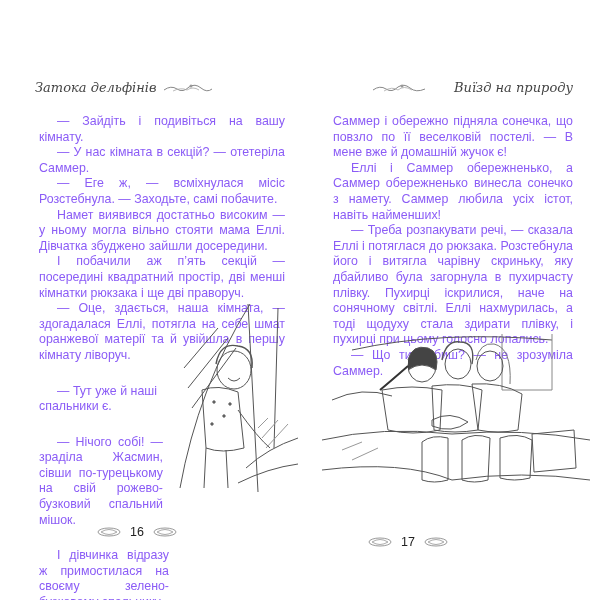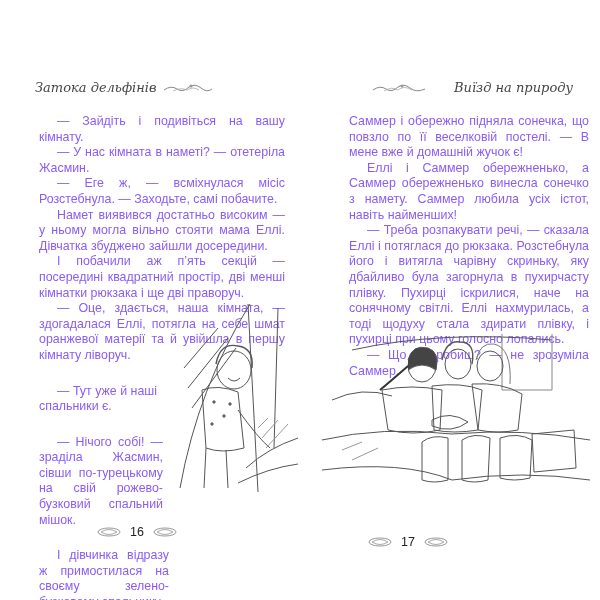--- a/index.html
+++ b/index.html
@@ -17,21 +17,21 @@
     }
     .page.left .running-head { left: 35px; }
     .page.right .running-head { right: 27px; gap: 28px; }
     .ornament svg { display: block; }
 
     .text-block {
       position: absolute; font-size: 12.4px; line-height: 15.6px; text-align: justify;
       color: #8b5cf6;
     }
     .page.left .text-block { left: 39px; top: 114px; width: 246px; }
-    .page.right .text-block { left: 33px; top: 114px; width: 240px; margin-left: 16px; }
+    .page.right .text-block { left: 33px; top: 114px; width: 240px; }
     .para { margin: 0; text-indent: 18px; }
     .para.no-indent { text-indent: 0; }
     .narrow { width: 152px; margin-top: 20px; }
 
     .illustration { position: absolute; }
     .illus-left { left: 178px; top: 298px; width: 122px; height: 195px; }
     .illus-right { left: 322px; top: 330px; width: 268px; height: 160px; }
 
     .folio {
       position: absolute; top: 525px; display: flex; align-items: center; gap: 8px;
@@ -50,21 +50,21 @@
       <svg width="50" height="12" viewBox="0 0 50 12">
           <path d="M1 8 Q8 3 14 7 T26 5 Q32 1 38 6 T49 7" stroke="#888" stroke-width="1" fill="none"></path>
           <path d="M10 9 Q18 5 24 8 Q30 4 36 8" stroke="#aaa" stroke-width="0.8" fill="none"></path>
           <circle cx="28" cy="4" r="1.5" fill="#999"></circle>
         </svg>
     </span>
   </div>
 
   <div class="text-block">
     <p class="para">— Зайдіть і подивіться на вашу кімнату.</p>
-    <p class="para">— У нас кімната в наметі? — отетеріла Жасмин.</p>
+    <p class="para">— У нас кімната в секцій? — отетеріла Саммер.</p>
     <p class="para">— Еге ж, — всміхнулася місіс Розстебнула. — Заходьте, самі побачите.</p>
     <p class="para">Намет виявився достатньо високим — у ньому могла вільно стояти мама Еллі. Дівчатка збуджено зайшли досередини.</p>
     <p class="para">І побачили аж п’ять секцій — посередині квадратний простір, дві менші кімнатки рюкзака і ще дві праворуч.</p>
     <p class="para">— Оце, здається, наша кімната, — здогадалася Еллі, потягла на себе шмат оранжевої матерії та й увійшла в першу кімнату ліворуч.</p>
     <p class="para narrow" style="width:118px">— Тут уже й наші спальники є.</p>
     <p class="para narrow" style="width:124px">— Нічого собі! — зраділа Жасмин, сівши по-турецькому на свій рожево-бузковий спальний мішок.</p>
     <p class="para narrow" style="width:130px">І дівчинка відразу ж примостилася на своєму зелено-бузковому спальнику.</p>
     <p class="para narrow" style="width:124px">— Та не те слово! — погодилася</p>
   </div>
 

